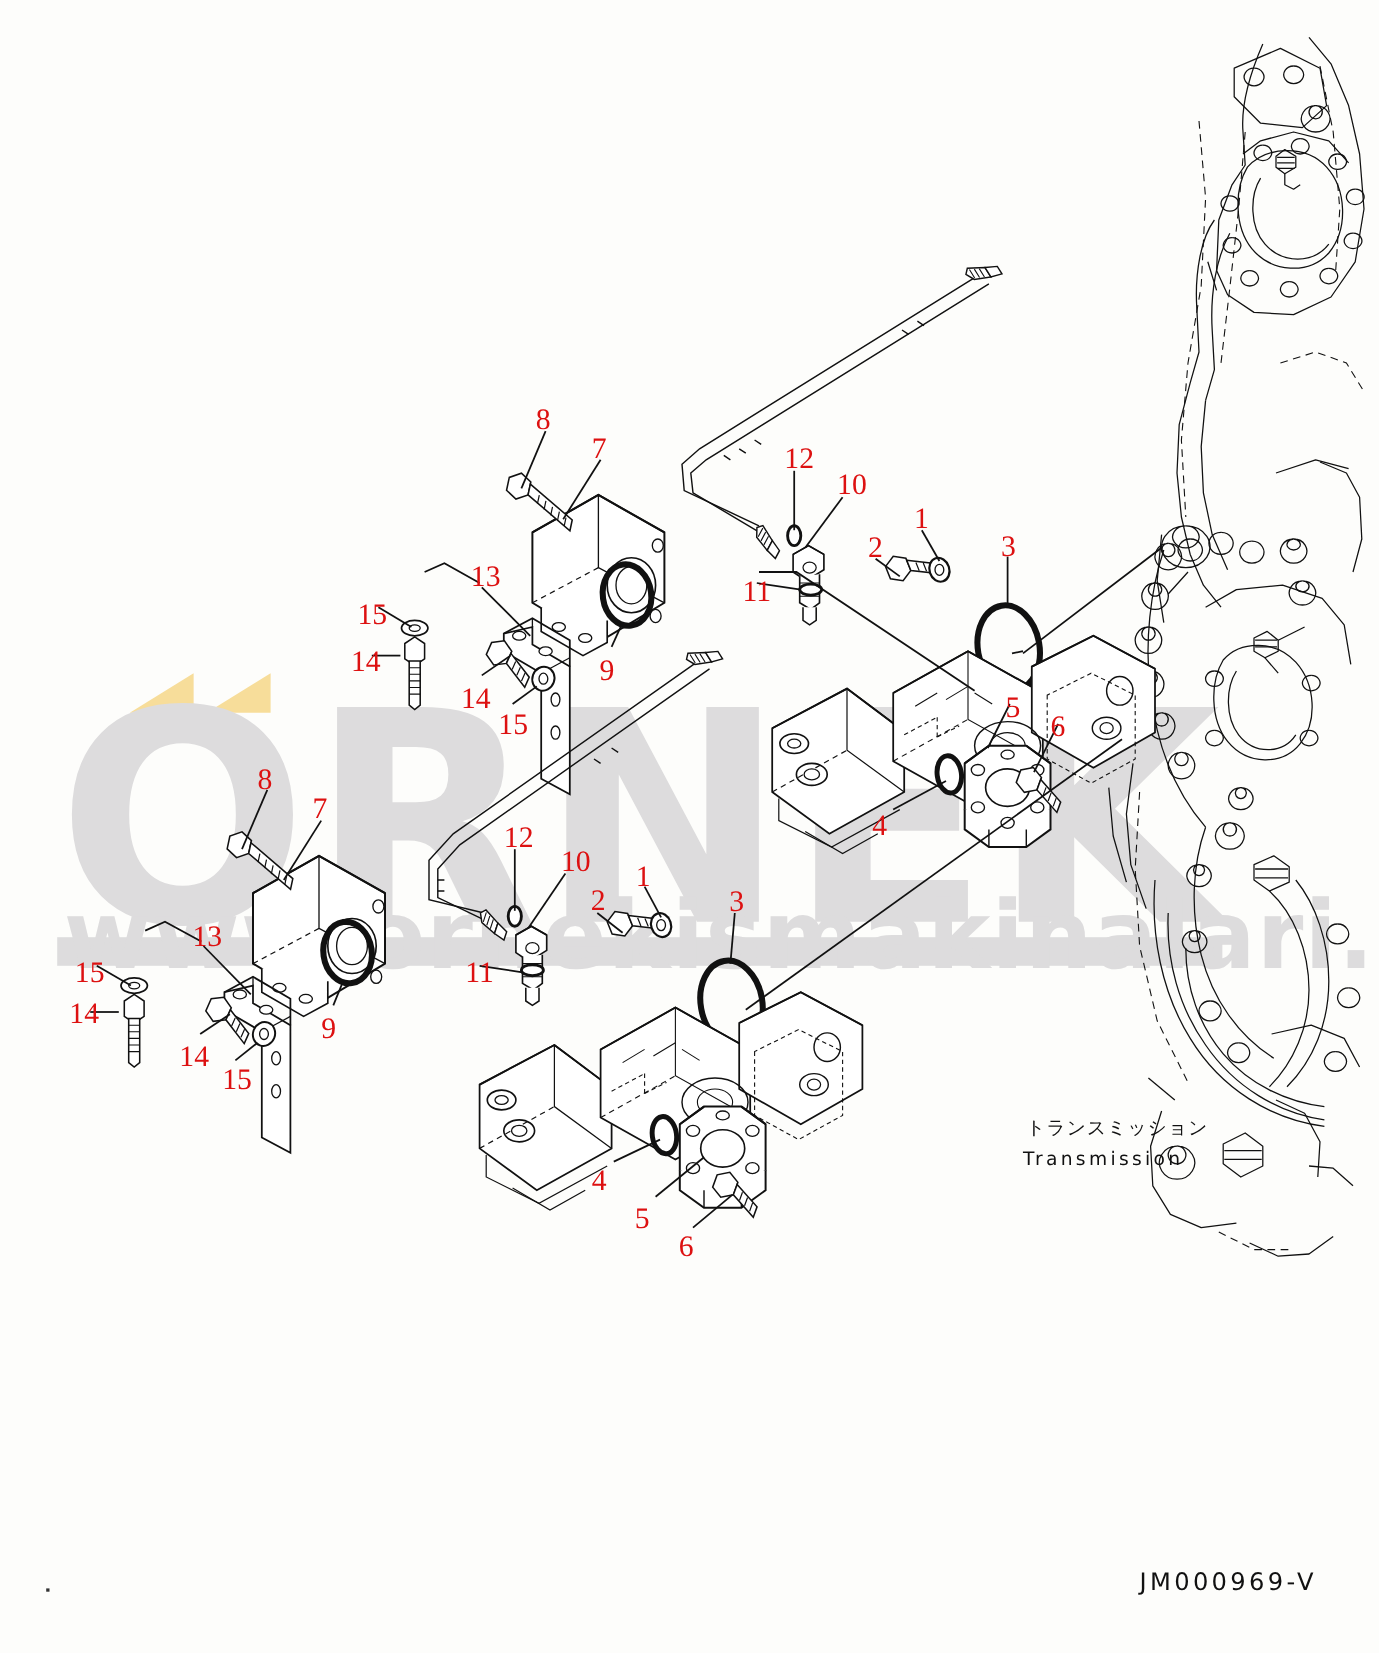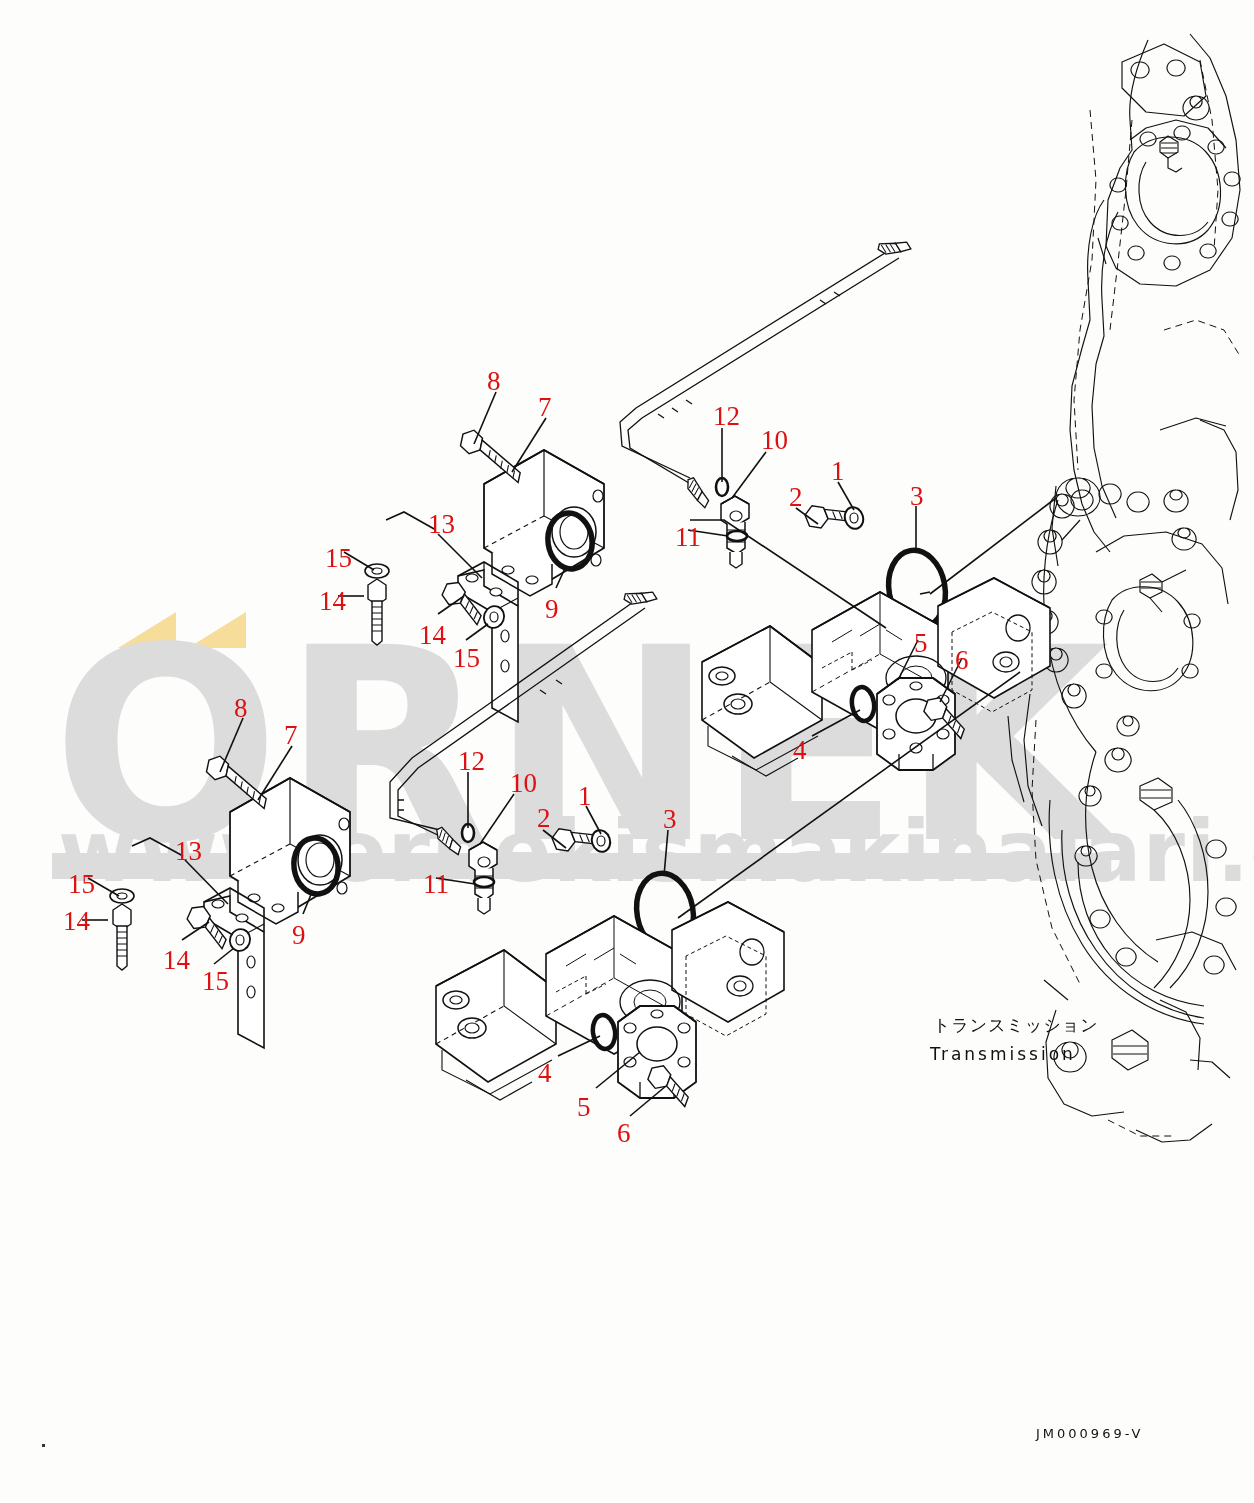--- a/index.html
+++ b/index.html
@@ -44,21 +44,21 @@
     color:#111;
     white-space:nowrap;
     font-family:"DejaVu Sans",sans-serif;
   }
   .cap-jp{ left:933px; top:1014px; font-size:17px; letter-spacing:1px;}
   .cap-en{ left:930px; top:1044px; font-size:17px; letter-spacing:3px;}
   .docid{
     position:absolute;
     left:1036px; top:1426px;
     font-family:"DejaVu Sans",sans-serif;
-    font-size:13px; letter-spacing:3px; color:#111;
+    font-size:22px; letter-spacing:3px; color:#111;
     white-space:nowrap;
   }
   .corner-dot{
     position:absolute;left:42px;top:1444px;width:3px;height:3px;background:#333;
   }
 </style>
 </head>
 <body>
 
 <div id="page">

